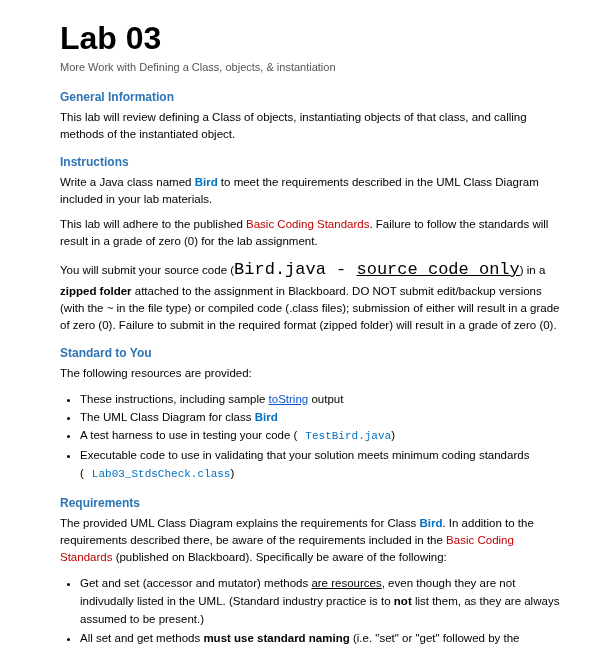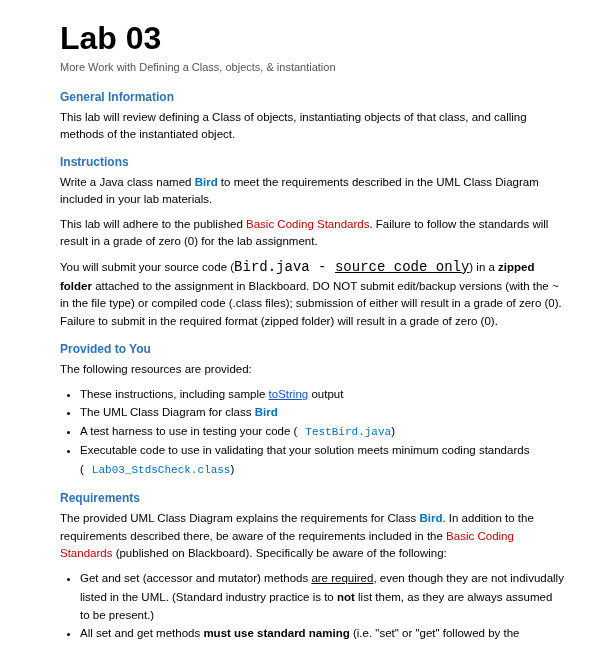--- a/index.html
+++ b/index.html
@@ -60,21 +60,21 @@
     }
     .underline {
       text-decoration: underline;
     }
     .bold {
       font-weight: bold;
       text-align: right;
     }
     .mono {
       font-family: 'Courier New', monospace;
-      font-size: 14px;
+      font-size: 17px;
     }
     .mono-teal {
       font-family: 'Courier New', monospace;
       font-size: 11px;
       color: #0070c0;
       padding-left: 8px;
     }
   </style>
 </head>
 <body>
@@ -89,21 +89,21 @@
 <p>
   <span>Write a Java class named </span><span class="link-teal">Bird</span><span> to meet the requirements described in the UML Class Diagram included in your lab materials.</span>
 </p>
 <p>
   <span>This lab will adhere to the published </span><span class="red-bold">Basic Coding Standards</span><span>. Failure to follow the standards will result in a grade of zero (0) for the lab assignment.</span>
 </p>
 <p>
   <span>You will submit your source code (</span><span class="mono">Bird.java</span><span class="mono"> - </span><span class="mono underline">source code only</span><span>) in a </span><span class="bold">zipped folder</span><span> attached to the assignment in Blackboard. DO NOT submit edit/backup versions (with the ~ in the file type) or compiled code (.class files); submission of either will result in a grade of zero (0). Failure to submit in the required format (zipped folder) will result in a grade of zero (0).</span>
 </p>
 
-<h2>Provided to You</h2>
+<h2>Standard to You</h2>
 <p>The following resources are provided:</p>
 <ul>
   <li>
     <span>These instructions, including sample </span><span class="link-blue">toString</span><span> output</span>
   </li>
   <li>
     <span>The UML Class Diagram for class </span><span class="link-teal">Bird</span>
   </li>
   <li>
     <span>A test harness to use in testing your code (</span><span class="mono-teal">TestBird.java</span><span>)</span>
@@ -112,19 +112,19 @@
     <span>Executable code to use in validating that your solution meets minimum coding standards (</span><span class="mono-teal">Lab03_StdsCheck.class</span><span>)</span>
   </li>
 </ul>
 
 <h2>Requirements</h2>
 <p>
   <span>The provided UML Class Diagram explains the requirements for Class </span><span class="link-teal">Bird</span><span>. In addition to the requirements described there, be aware of the requirements included in the </span><span class="red-bold">Basic Coding Standards</span><span> (published on Blackboard). Specifically be aware of the following:</span>
 </p>
 <ul>
   <li>
-    <span>Get and set (accessor and mutator) methods </span><span class="underline">are required</span><span>, even though they are not indivudally listed in the UML. (Standard industry practice is to </span><span class="bold">not</span><span> list them, as they are always assumed to be present.)</span>
+    <span>Get and set (accessor and mutator) methods </span><span class="underline">are resources</span><span>, even though they are not indivudally listed in the UML. (Standard industry practice is to </span><span class="bold">not</span><span> list them, as they are always assumed to be present.)</span>
   </li>
   <li>
     <span>All set and get methods </span><span class="bold">must use standard naming</span><span> (i.e. "set" or "get" followed by the instance variable name, adjusted for proper camel casing).</span>
   </li>
 
 </ul>
 
 </body></html>

